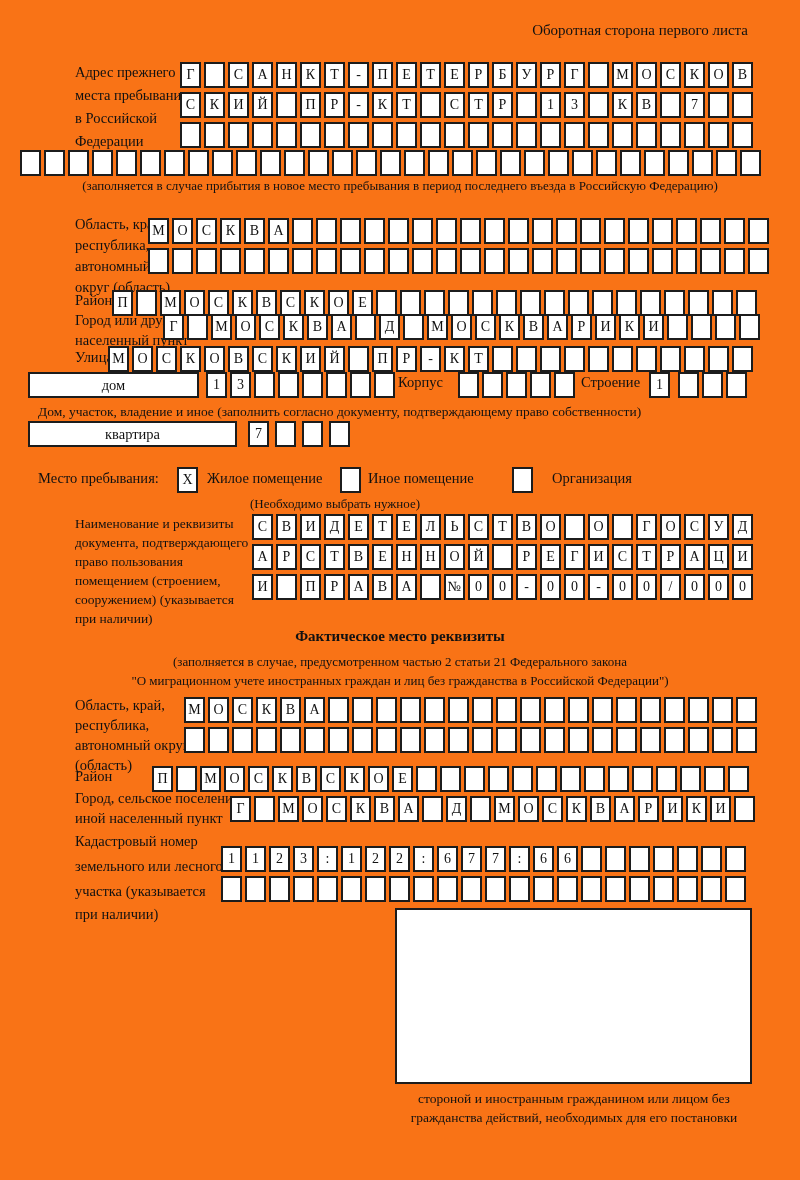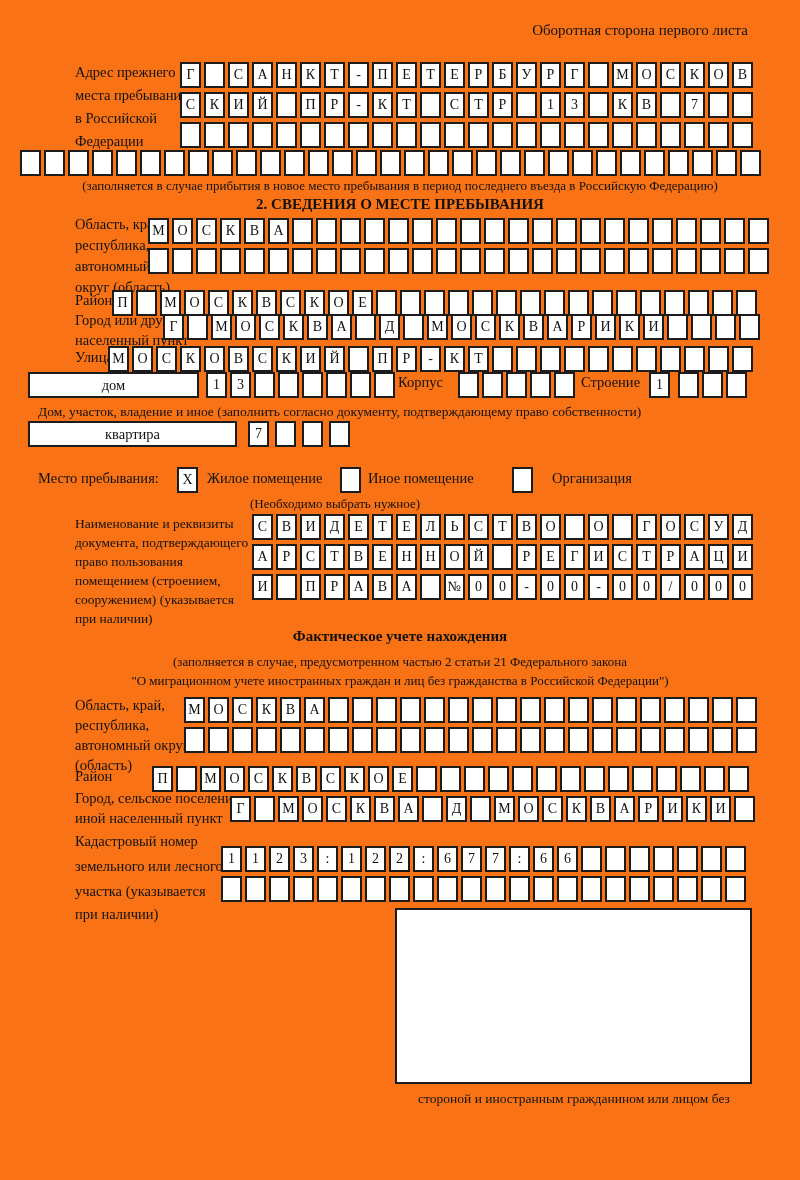--- a/index.html
+++ b/index.html
@@ -137,21 +137,20 @@
       <span class="cell"></span>
       <span class="cell"></span>
       <span class="cell"></span>
       <span class="cell"></span>
       <span class="cell"></span>
       <span class="cell"></span>
     </div>
 
   <div class="capc" style="left:0;top:178px;width:800px">(заполняется в случае прибытия в новое место пребывания в период последнего въезда в Российскую Федерацию)</div>
 
-  <div class="ttl" style="top:196px">2. СВЕДЕНИЯ О МЕСТЕ ПРЕБЫВАНИЯ</div>
 
   <div class="lbl" style="left:75px;top:216px">Область, край,</div>
   <div class="lbl" style="left:75px;top:237px">республика,</div>
   <div class="lbl" style="left:75px;top:258px">автономный</div>
   <div class="lbl" style="left:75px;top:279px">округ (область)</div>
   <div class="row" style="left:148px;top:218px">
       <span class="cell">М</span>
       <span class="cell">О</span>
       <span class="cell">С</span>
       <span class="cell">К</span>
@@ -421,21 +420,21 @@
       <span class="cell">0</span>
       <span class="cell">-</span>
       <span class="cell">0</span>
       <span class="cell">0</span>
       <span class="cell">/</span>
       <span class="cell">0</span>
       <span class="cell">0</span>
       <span class="cell">0</span>
     </div>
 
-  <div class="ttl" style="top:628px">Фактическое учете нахождения</div>
+  <div class="ttl" style="top:628px">Фактическое место реквизиты</div>
   <div class="capc" style="left:0;top:654px;width:800px">(заполняется в случае, предусмотренном частью 2 статьи 21 Федерального закона</div>
   <div class="capc" style="left:0;top:673px;width:800px">"О миграционном учете иностранных граждан и лиц без гражданства в Российской Федерации")</div>
 
   <div class="lbl" style="left:75px;top:697px">Область, край,</div>
   <div class="lbl" style="left:75px;top:717px">республика,</div>
   <div class="lbl" style="left:75px;top:737px">автономный округ</div>
   <div class="lbl" style="left:75px;top:757px">(область)</div>
   <div class="row" style="left:184px;top:697px">
       <span class="cell">М</span>
       <span class="cell">О</span>
@@ -594,15 +593,16 @@
       <span class="cell"></span>
       <span class="cell"></span>
       <span class="cell"></span>
       <span class="cell"></span>
       <span class="cell"></span>
     </div>
 
   <div class="bigbox" style="left:395px;top:908px;width:353px;height:172px"></div>
   <div class="capc small" style="left:385px;top:1090px;width:378px;line-height:18.5px;white-space:normal">
     <div>стороной и иностранным гражданином или лицом без</div>
+    <div>гражданства действий, необходимых для его постановки</div>
   </div>
 
 </div>
 
 </body></html>

